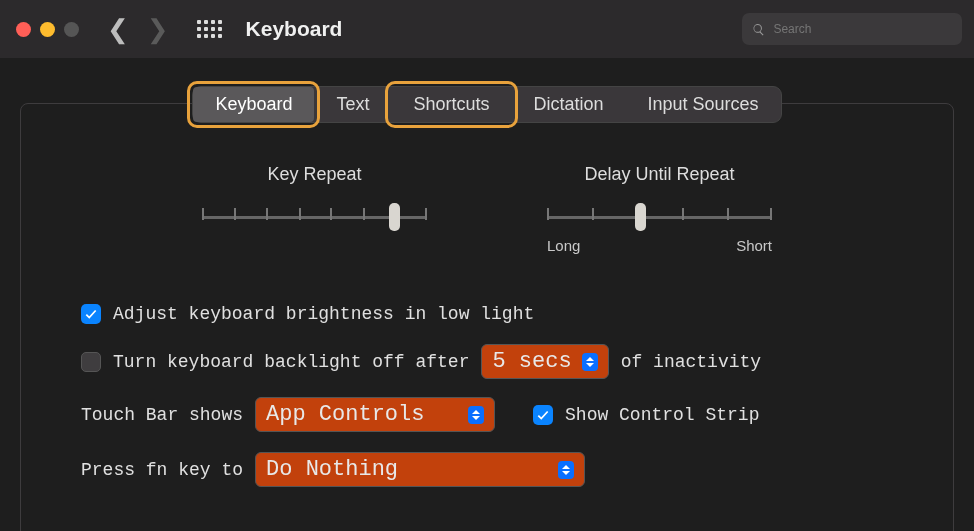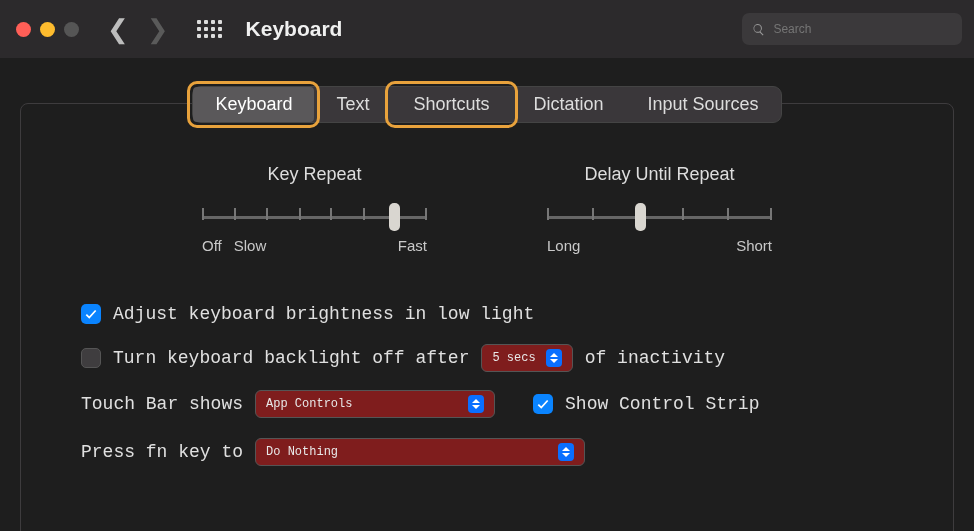--- a/index.html
+++ b/index.html
@@ -222,28 +222,28 @@
   .checkbox.checked {
     background: #0a84ff;
   }
   .checkbox.unchecked {
     background: #3f3d3f;
     border: 1px solid #555;
   }
   .checkbox svg { width: 14px; height: 14px; stroke: #fff; stroke-width: 3; fill: none; }
 
   .popup {
-    background: #7f1d1d;
+    background: #c2410c;
     border: 1px solid #555;
     border-radius: 6px;
     padding: 4px 10px;
     display: inline-flex;
     align-items: center;
     gap: 10px;
-    font-size: 12px;
+    font-size: 22px;
     color: #e8e8e8;
   }
   .popup .stepper {
     width: 16px;
     height: 18px;
     background: #0a6fff;
     border-radius: 4px;
     position: relative;
     display: flex;
     flex-direction: column;
@@ -326,27 +326,20 @@
           <div class="slider-rail"></div>
           <div class="slider-tick" style="left:0%"></div>
           <div class="slider-tick" style="left:14.3%"></div>
           <div class="slider-tick" style="left:28.6%"></div>
           <div class="slider-tick" style="left:42.9%"></div>
           <div class="slider-tick" style="left:57.1%"></div>
           <div class="slider-tick" style="left:71.4%"></div>
           <div class="slider-tick" style="left:85.7%"></div>
           <div class="slider-tick" style="left:100%; margin-left:-2px"></div>
           <div class="slider-thumb" style="left:83%"></div>
-        </div>
-        <div class="slider-labels">
-          <span class="left-pair">
-            <span>Off</span>
-            <span>Slow</span>
-          </span>
-          <span>Fast</span>
         </div>
       </div>
 
       <div class="slider-block">
         <div class="slider-title">Delay Until Repeat</div>
         <div class="slider-track">
           <div class="slider-rail"></div>
           <div class="slider-tick" style="left:0%"></div>
           <div class="slider-tick" style="left:20%"></div>
           <div class="slider-tick" style="left:40%"></div>

